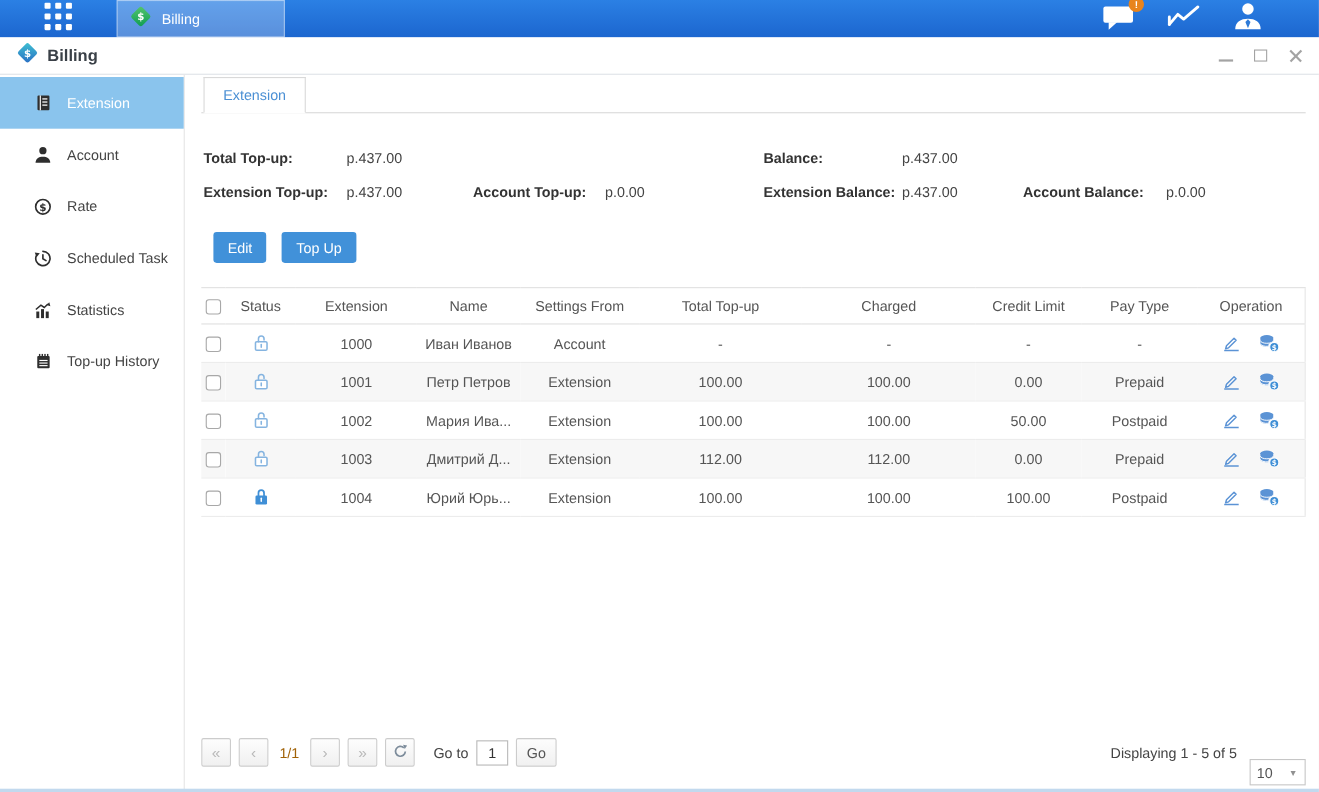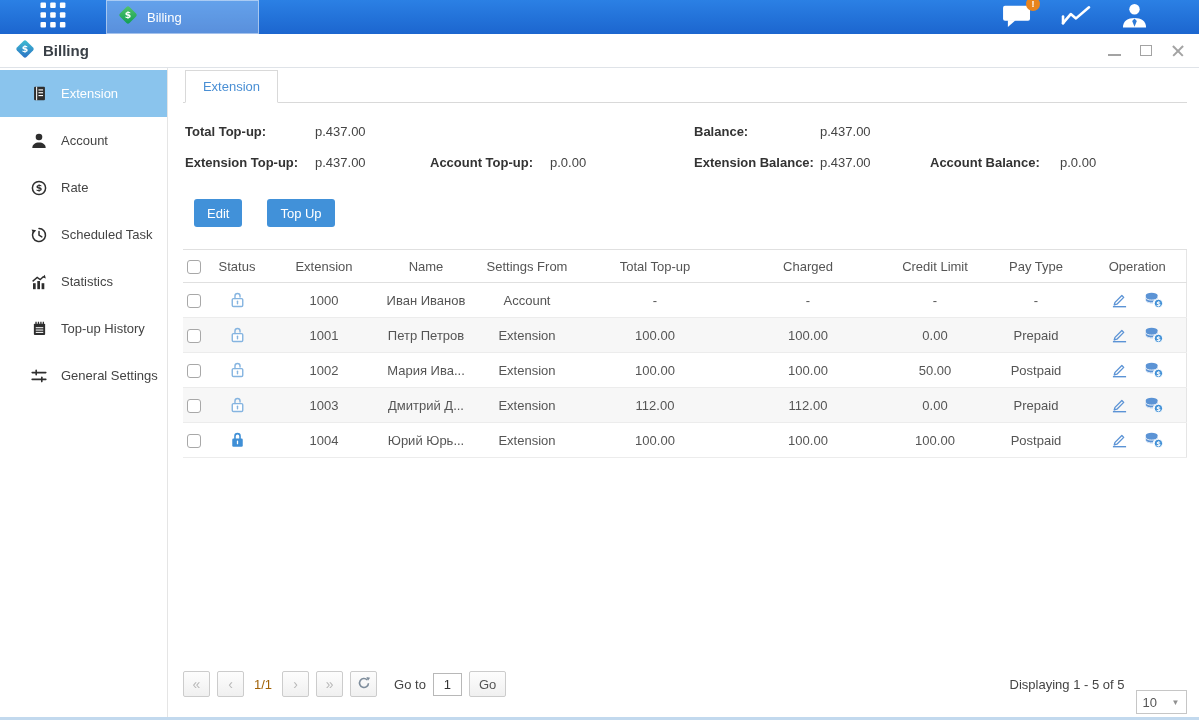--- a/index.html
+++ b/index.html
@@ -42,29 +42,29 @@
 
   .content { flex:1; display:flex; flex-direction:column; padding:0 13px 0 15px; position:relative; }
 
   
   .tabstrip { margin-top:2px; height:33px; border-bottom:1px solid #d9d9d9; display:flex; align-items:flex-end; }
   .tab { height:33px; width:93px; margin-left:2px; margin-bottom:-1px; background:#fff;
          border:1px solid #d9d9d9; border-bottom:1px solid #fff; color:#4a8fd4; font-size:13px;
          display:flex; align-items:center; justify-content:center; cursor:pointer; }
 
   
-  .summary { margin-top:13px; padding-left:2px; }
+  .summary { margin-top:25px; padding-left:2px; }
   .srow { display:grid; grid-template-columns:130px 115px 120px 144px 126px 110px 130px auto; height:31px; align-items:center; font-size:13px; }
   .slabel { font-weight:bold; color:#333; }
   .svalue { color:#444; }
   .g1{grid-column:1} .g2{grid-column:2} .g3{grid-column:3} .g4{grid-column:4}
   .g5{grid-column:5} .g6{grid-column:6} .g7{grid-column:7} .g8{grid-column:8}
 
   
-  .toolbar { margin-top:21px; display:flex; gap:25px;padding-left:11px; }
+  .toolbar { margin-top:21px; display:flex; gap:14px;padding-left:11px; }
   .btn-primary { background:#4191d9; color:#fff; border:none; border-radius:3px; height:28px; padding:0 13px; font-size:13px; font-family:inherit; cursor:pointer; }
 
   
   .tablewrap { margin-top:22px; }
   table { border-collapse:collapse; width:1003px; table-layout:fixed; border-right:1px solid #e5e5e5; }
   thead th { height:33px; font-weight:normal; color:#555; font-size:13px; text-align:center;
              border-top:1px solid #e0e0e0; border-bottom:1px solid #e0e0e0; padding:0; }
   tbody td { height:35px; color:#555; font-size:13px; text-align:center; border-bottom:1px solid #ececec;
              padding:0; white-space:nowrap; overflow:hidden; }
   tbody tr:nth-child(even) { background:#f7f7f7; }
@@ -245,33 +245,20 @@
               <rect x="6.2" y=".8" width="1.4" height="3.2" fill="#2e2e2e"></rect>
               <rect x="8.8" y=".8" width="1.4" height="3.2" fill="#2e2e2e"></rect>
               <rect x="11.4" y=".8" width="1.4" height="3.2" fill="#2e2e2e"></rect>
               <rect x="4" y="6.6" width="8" height="1.1" fill="#fff"></rect>
               <rect x="4" y="9.1" width="8" height="1.1" fill="#fff"></rect>
               <rect x="4" y="11.6" width="8" height="1.1" fill="#fff"></rect>
             </svg>
           </span>
           <span class="side-label">Top-up History</span>
         </div>
-        <div class="side-item">
-          <span class="side-icon">
-            <svg viewBox="0 0 16 16" width="16" height="16">
-              <g stroke="#2e2e2e" stroke-width="1.6" stroke-linecap="round">
-                <line x1="1.2" y1="4.6" x2="14.8" y2="4.6"></line>
-                <line x1="1.2" y1="11.4" x2="14.8" y2="11.4"></line>
-                <line x1="5.2" y1="2.4" x2="5.2" y2="6.8"></line>
-                <line x1="10.8" y1="9.2" x2="10.8" y2="13.6"></line>
-              </g>
-            </svg>
-          </span>
-          <span class="side-label">General Settings</span>
-        </div>
       </div>
 
     <div class="content">
       <div class="tabstrip">
         <div class="tab">Extension</div>
       </div>
 
       <div class="summary">
         <div class="srow">
           <span class="slabel g1">Total Top-up:</span>

